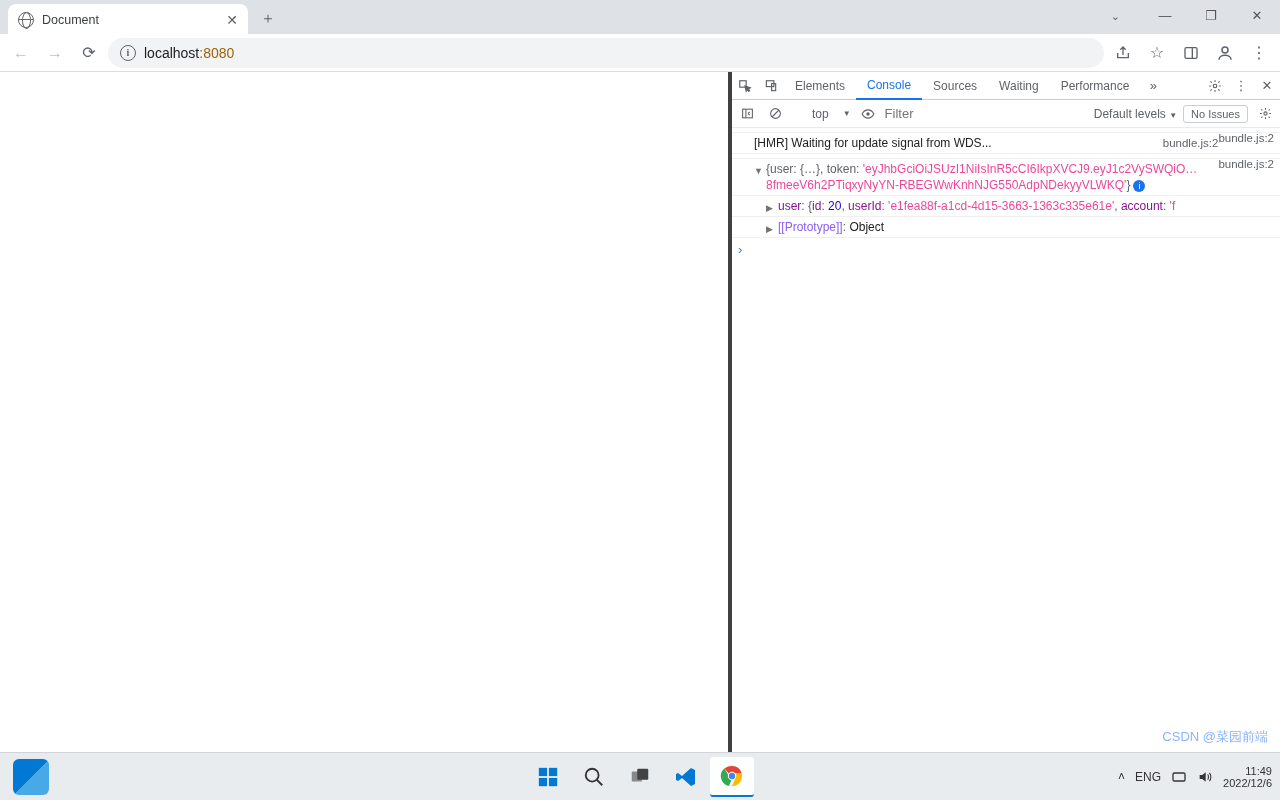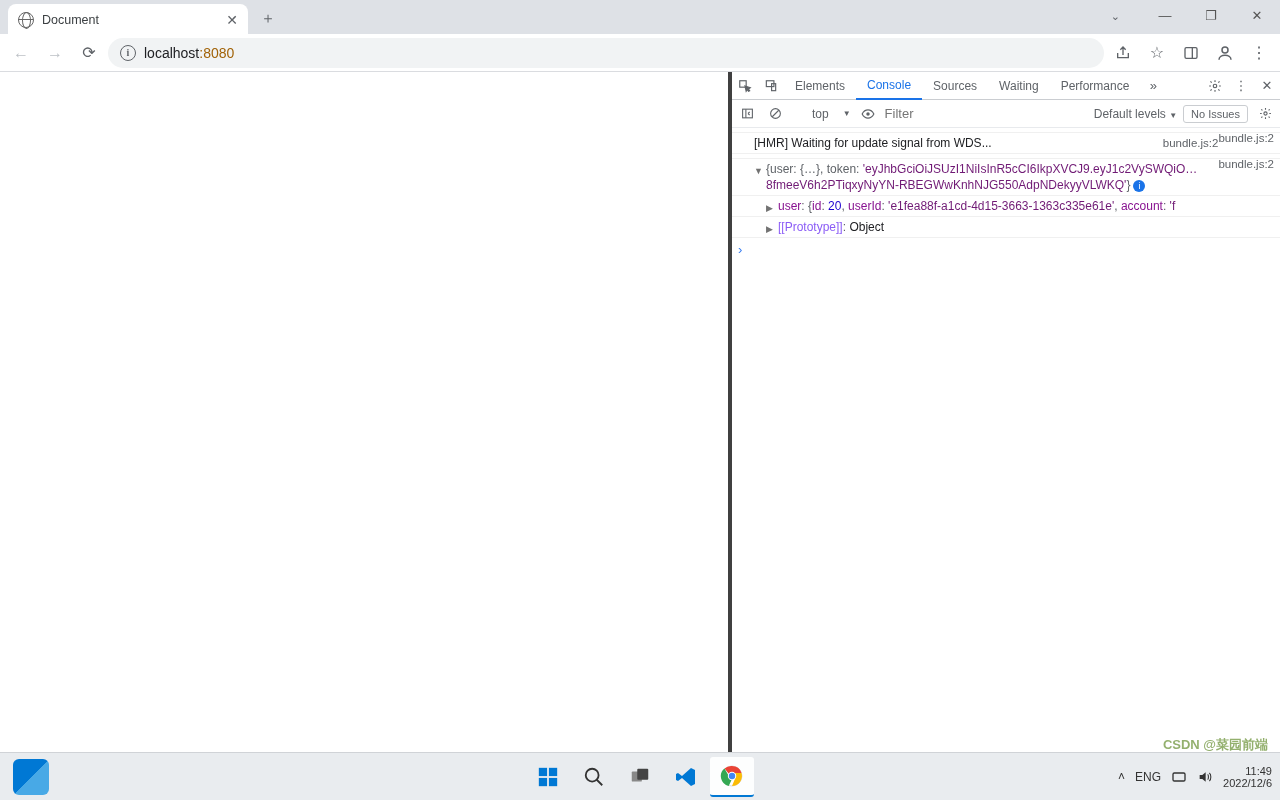--- a/index.html
+++ b/index.html
@@ -48,36 +48,36 @@
 
 
 .con-body { flex:1; overflow:hidden; font-family:Consolas,Menlo,monospace; font-size:12px; line-height:16px; color:#202124; }
 .msg { padding:2px 6px 2px 22px; border-bottom:1px solid #f0f0f0; position:relative; }
 .src { float:right; color:#5f6368; font-size:11.5px; }
 .expand { position:relative; padding-left:34px; }
 .tri { position:absolute; left:22px; top:4px; color:#727272; font-size:9px; }
 .tri.open { transform:none; }
 .obj-line { white-space:nowrap; overflow:hidden; }
 .k { color:#881391; }
-.s { color:#701a75; }
+.s { color:#ec4899; }
 .n { color:#1c00cf; }
 .p { color:#5f6368; }
 .proto { color:#8b5cf6; }
 .info-dot { display:inline-block; width:12px; height:12px; background:#1a73e8; color:#fff; border-radius:50%; text-align:center; font-size:9px; line-height:12px; vertical-align:middle; margin-left:3px; }
 .prompt { padding:4px 6px; color:#367cf1; font-size:13px; }
 
 
 .taskbar { position:absolute; bottom:0; left:0; right:0; height:48px; background:#e9ecef; border-top:1px solid #d0d3d7; display:flex; align-items:center; padding:0 8px; }
 .tb-app { width:44px; height:40px; display:flex; align-items:center; justify-content:center; margin:0 1px; border-radius:3px; }
 .tb-app.active { background:#fdfefe; border-bottom:2px solid #0078d4; }
 .widget { width:36px; height:36px; border-radius:6px; background:linear-gradient(135deg,#0078d4 50%,#48a9e6 50%); }
 .tb-center { position:absolute; left:50%; transform:translateX(-50%); display:flex; }
 .tb-right { margin-left:auto; display:flex; align-items:center; gap:10px; font-size:12px; color:#333; }
 .tb-right .stack { text-align:right; font-size:11px; line-height:12px; }
-.watermark { position:absolute; right:12px; bottom:46px; font-size:13px; color:#4d7c0f; opacity:.6;font-weight:bold; }
+.watermark { position:absolute; right:12px; bottom:54px; font-size:13px; color:#3b82f6; opacity:.6; }
 
 svg { display:block; }
 </style>
 </head>
 <body>
 
 <div class="tabstrip">
   <div class="tab">
     <span class="globe"></span>
     <span>Document</span>

